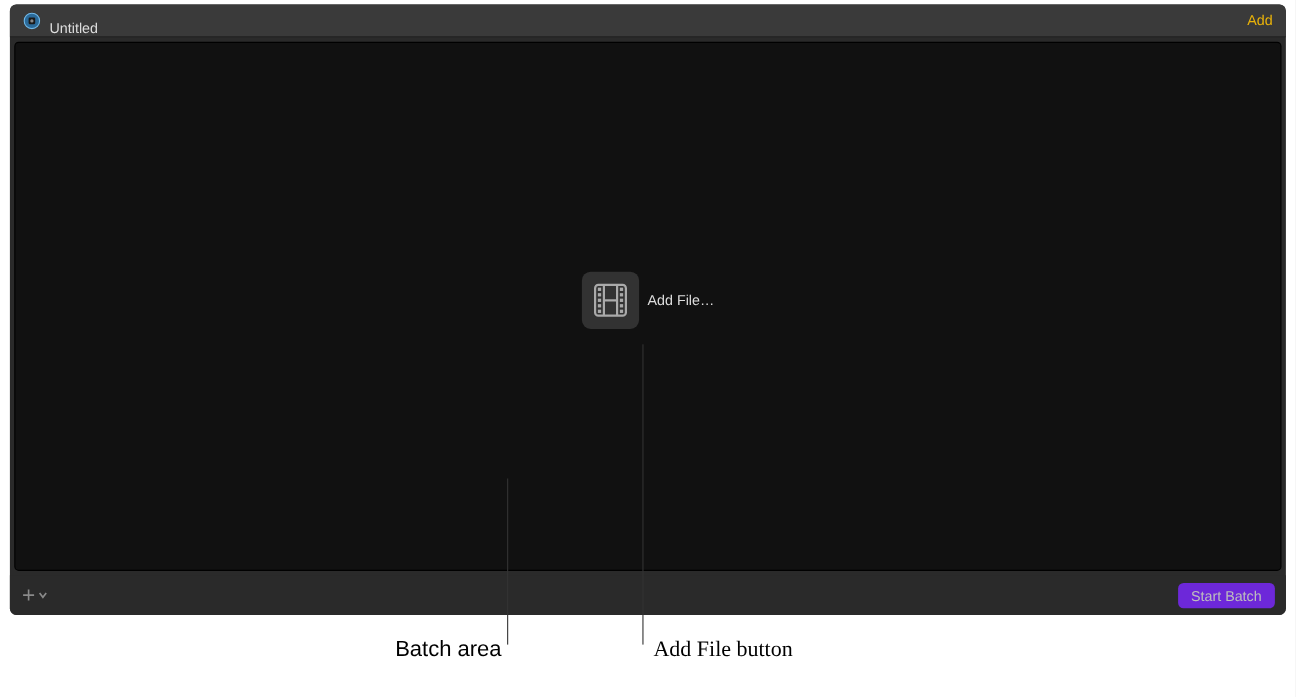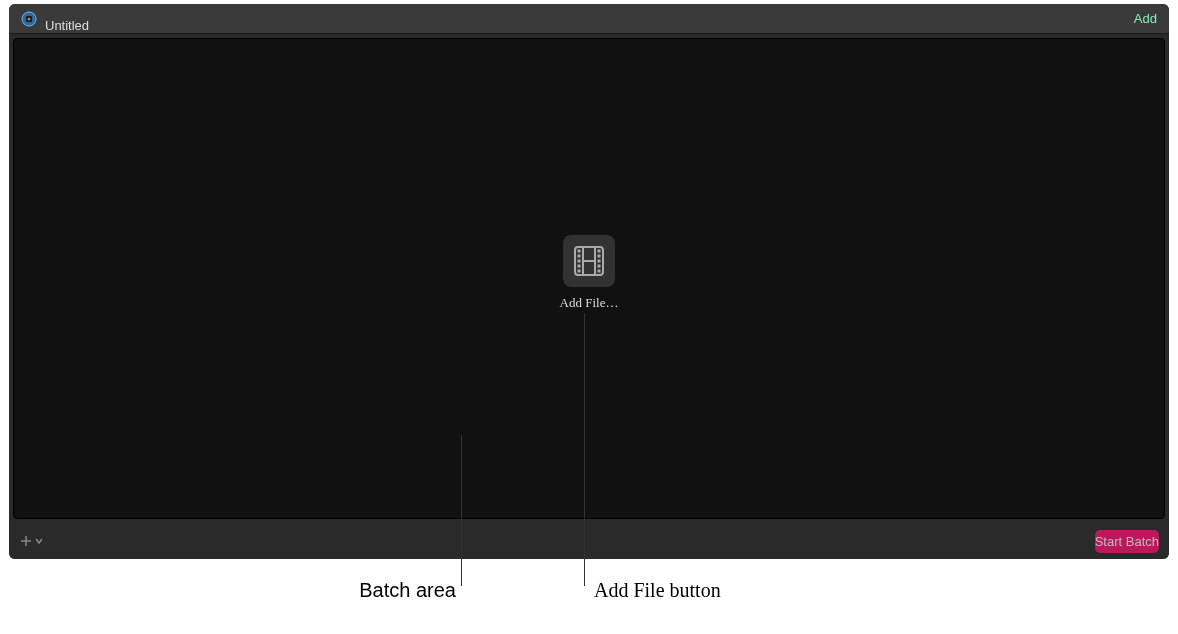--- a/index.html
+++ b/index.html
@@ -38,44 +38,43 @@
       align-items: center;
       justify-content: center;
     }
     .title {
       color: #ddd;
       font-size: 13px;
       flex: 1;
       margin-top: 13px;
     }
     .add-link {
-      color: #86efac;
+      color: #eab308;
       font-size: 13px;
       cursor: pointer;
     }
     .batch-area {
       flex: 1;
       margin: 4px;
       background: #111111;
       border-radius: 4px;
       border: 1px solid #000;
       display: flex;
       align-items: center;
       justify-content: center;
       flex-direction: column;
     }
     .add-file-button {
       display: flex;
-      flex-direction: column;
+      flex-direction: row;
       align-items: center;
       gap: 8px;
       cursor: pointer;
       position: relative;
       top: -6px;
-      font-family: Liberation Serif, serif;
     }
     .film-icon-box {
       width: 52px;
       height: 52px;
       background: #323232;
       border-radius: 8px;
       display: flex;
       align-items: center;
       justify-content: center;
     }
@@ -94,25 +93,25 @@
     .plus-dropdown {
       color: #8a8a8a;
       font-size: 14px;
       display: flex;
       align-items: center;
       gap: 2px;
       cursor: pointer;
     }
     .spacer { flex: 1; }
     .start-batch-btn {
-      background: #be185d;
+      background: #6d28d9;
       color: #bdbdbd;
       border: none;
       border-radius: 5px;
-      padding: 4px 0;
+      padding: 4px 12px;
       font-size: 13px;
       cursor: pointer;
     }
     
     .callouts {
       position: absolute;
       left: 0;
       top: 0;
       width: 1178px;
       height: 634px;

